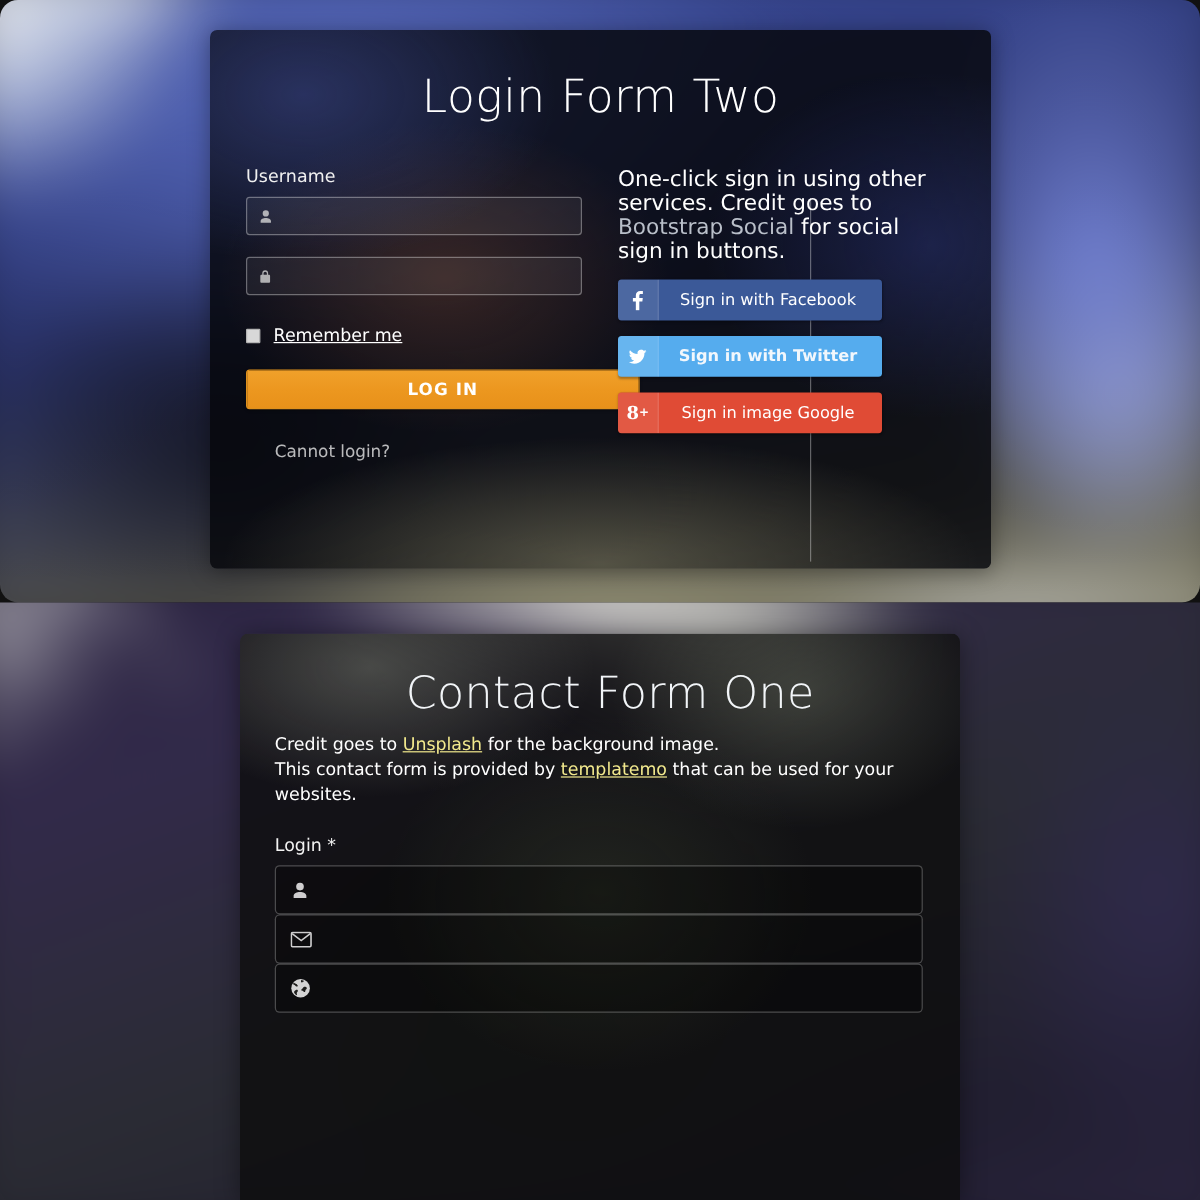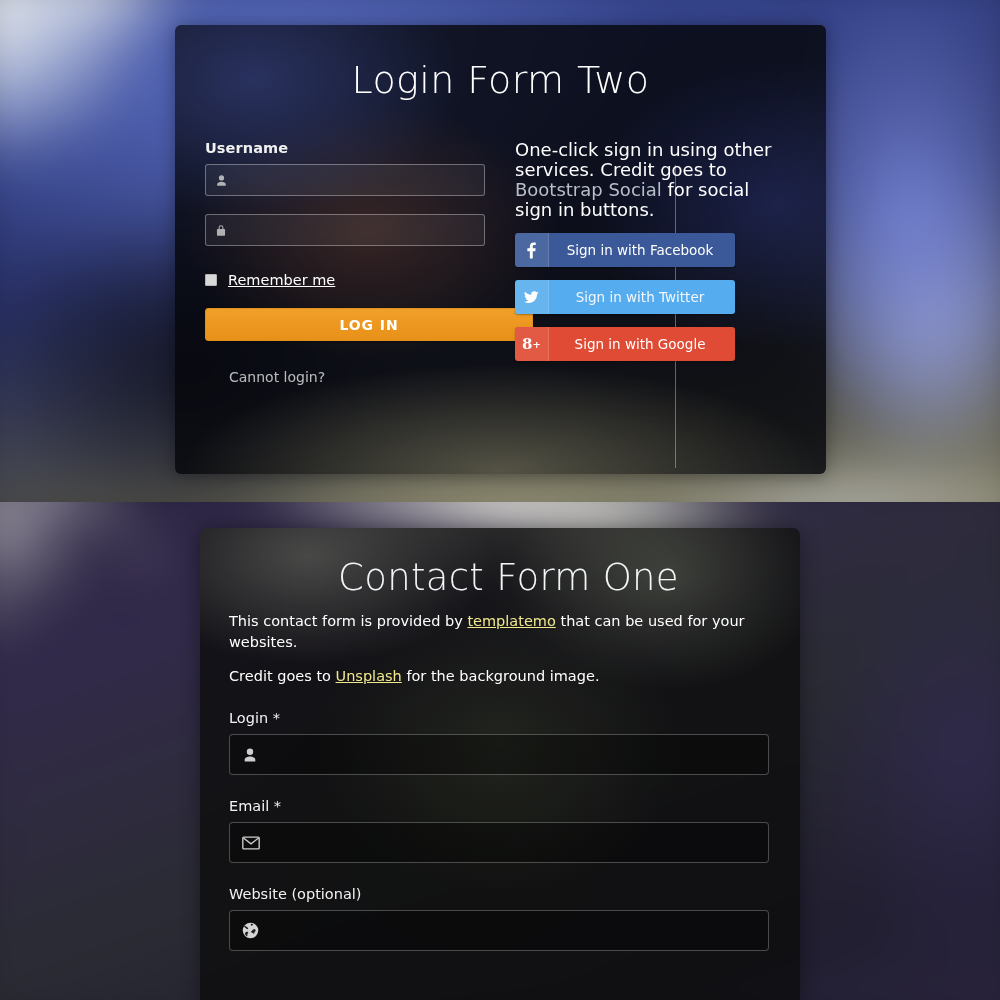--- a/index.html
+++ b/index.html
@@ -8,20 +8,21 @@
     font-family: "DejaVu Sans", sans-serif;
     overflow: hidden;
     background: #111;
   }
   .page { position: relative; width: 1000px; height: 1000px; overflow: hidden; }
 
   
   .login-section {
     position: absolute; left: 0; top: 0; width: 1000px; height: 502px;
     overflow: hidden;
+    border-radius: 15px;
   }
   .login-bg {
     position: absolute; inset: -40px;
     background:
       radial-gradient(circle at 3% 7%, rgba(255,255,255,0.98) 0px, rgba(226,235,252,0.85) 60px, rgba(255,255,255,0) 170px),
       radial-gradient(ellipse 150px 110px at 12% 2%, rgba(255,255,255,0.95), rgba(255,255,255,0) 70%),
       radial-gradient(ellipse 230px 330px at 88% 43%, rgba(124,141,232,0.95), rgba(60,70,150,0) 72%),
       radial-gradient(ellipse 170px 210px at 90% 62%, rgba(188,196,240,0.85), rgba(100,110,190,0) 72%),
       radial-gradient(ellipse 300px 220px at 21% 70%, rgba(18,20,34,0.92), rgba(20,24,44,0) 70%),
       radial-gradient(ellipse 420px 150px at 50% 100%, rgba(172,168,134,0.95), rgba(150,150,120,0) 75%),
@@ -57,21 +58,21 @@
   .login-left { position: absolute; left: 30px; top: 115px; width: 280px; }
   .login-right { position: absolute; left: 340px; top: 115px; width: 280px; }
 
   .divider-v {
     position: absolute; left: 500px; top: 140px;
     width: 1px; height: 303px;
     background: rgba(255,255,255,0.35);
   }
 
   .field-label {
-    font-size: 14.5px; color: #f0f0f0; font-weight: 700;
+    font-size: 14.5px; color: #f0f0f0; font-weight: 400;
     margin-bottom: 8px; display: block; letter-spacing: 0.1px;
   }
   .input-wrap {
     position: relative; width: 280px; height: 32px;
     border: 1px solid rgba(255,255,255,0.34);
     border-radius: 3px;
     background: rgba(255,255,255,0.055);
     display: flex; align-items: center;
   }
   .input-wrap .ico { margin-left: 9px; opacity: 0.78; display: flex; }
@@ -125,21 +126,21 @@
     width: 1px; height: 100%;
     background: rgba(255,255,255,0.22); flex: none;
   }
   .social-btn .slabel {
     flex: 1; text-align: center; color: #ffffff;
     font-size: 13.5px; padding-right: 4px;
     font-family: "DejaVu Sans", sans-serif;
   }
   .fb  { background: #3b5998; }
   .fb .sico { background: rgba(255,255,255,0.09); }
-  .tw  { background: #55acee; }
+  .tw  { background: #55acee; font-weight: bold; }
   .tw .sico { background: rgba(255,255,255,0.11); }
   .tw .slabel { color: #f2f7fc; }
   .gg  { background: #e04b35; }
   .gg .sico { background: rgba(255,255,255,0.08); }
 
   
   .contact-section {
     position: absolute; left: 0; top: 502px; width: 1000px; height: 498px;
     overflow: hidden;
   }
@@ -270,60 +271,58 @@
                 <path fill="#fff" d="M17.7 1.8a7.2 7.2 0 0 1-2.05.56A3.58 3.58 0 0 0 17.22.39a7.15 7.15 0 0 1-2.27.86A3.57 3.57 0 0 0 8.8 4.5 10.13 10.13 0 0 1 1.2.65a3.57 3.57 0 0 0 1.1 4.77 3.5 3.5 0 0 1-1.6-.45v.05a3.57 3.57 0 0 0 2.86 3.5 3.6 3.6 0 0 1-1.6.06 3.58 3.58 0 0 0 3.33 2.48A7.17 7.17 0 0 1 0 12.54a10.1 10.1 0 0 0 5.48 1.6c6.57 0 10.17-5.45 10.17-10.17l-.01-.46A7.24 7.24 0 0 0 17.7 1.8z"></path>
               </svg>
           </span>
           <span class="sdiv"></span>
           <span class="slabel">Sign in with Twitter</span>
         </div>
 
         <div class="social-btn gg">
           <span class="sico" style="font-size:15px;font-weight:700;font-family:'DejaVu Serif',serif;">8<sup style="font-size:10px">+</sup></span>
           <span class="sdiv"></span>
-          <span class="slabel">Sign in with Google</span>
+          <span class="slabel">Sign in image Google</span>
         </div>
       </div>
     </div>
   </div>
 
   <div class="contact-section">
     <div class="contact-bg"></div>
 
     <div class="contact-card">
       <div class="contact-title">Contact Form One</div>
 
       <div class="contact-body">
 
+        <div class="contact-p" style="margin-bottom:0"><span>Credit goes to </span><a href="#">Unsplash</a><span> for the background image.</span></div>
+
         <div class="contact-p"><span>This contact form is provided by </span><a href="#">templatemo</a><span> that can be used for your websites.</span></div>
-
-        <div class="contact-p" style="margin-bottom:0"><span>Credit goes to </span><a href="#">Unsplash</a><span> for the background image.</span></div>
 
         <label class="c-field-label">Login *</label>
         <div class="c-input-wrap">
           <span class="ico">
             <svg width="16" height="16" viewBox="0 0 16 16">
                 <path fill="#e4e4e4" d="M8 8a3.2 3.2 0 1 0 0-6.4A3.2 3.2 0 0 0 8 8zm0 1.4c-2.6 0-5.3 1.3-5.3 3.1v1.9h10.6v-1.9c0-1.8-2.7-3.1-5.3-3.1z"></path>
               </svg>
           </span>
           <input type="text" style="">
         </div>
 
-        <label class="c-field-label">Email *</label>
         <div class="c-input-wrap">
           <span class="ico">
             <svg width="18" height="14" viewBox="0 0 20 15">
                 <rect x="0.9" y="0.9" width="18.2" height="13.2" rx="1.1" fill="none" stroke="#e4e4e4" stroke-width="1.5"></rect>
                 <path d="M1.6 2 10 8.4 18.4 2" fill="none" stroke="#e4e4e4" stroke-width="1.5"></path>
               </svg>
           </span>
           <input type="text" style="">
         </div>
 
-        <label class="c-field-label">Website (optional)</label>
         <div class="c-input-wrap">
           <span class="ico">
             <svg width="17" height="17" viewBox="0 0 18 18">
                 <circle cx="9" cy="9" r="8.2" fill="#eaeaea"></circle>
                 <path fill="#20201e" d="M3.2 4.1c.9.4 1.3 1.1 2.1 1.1.7 0 .4.9 1 1.2.6.3.1 1.2-.5 1.2S4.4 6.9 4 6.4c-.4-.5-1.3-.4-1.6-1.1-.1-.4.4-1 .8-1.2zm6.8-2.3c.6.3 1.6.3 1.8.9.2.6-.8.6-1.2 1-.4.4-1.2.2-1.2-.4 0-.5-.2-1.2.2-1.4.1-.1.3-.1.4-.1zm3.1 5.9c.7-.1 1.4.6 1.4 1.3s-.8.9-1.1 1.5c-.3.6-.1 1.6-.8 1.8-.6.2-1-.6-1.5-.9-.5-.3-1.4-.2-1.5-.9-.1-.6.7-.9 1.1-1.3.5-.5.7-1.4 1.5-1.5h.9zM5.6 10.4c.6-.2 1.1.5 1 1.1-.1.7-.9 1-1 1.7-.1.6.5 1.3.1 1.8-.4.4-1-.2-1.4-.6-.5-.5-1-1.1-1.1-1.8-.1-.8.6-1.5 1.3-1.9.3-.2.7-.3 1.1-.3z"></path>
               </svg>
           </span>
           <input type="text" style="">
         </div>
 

